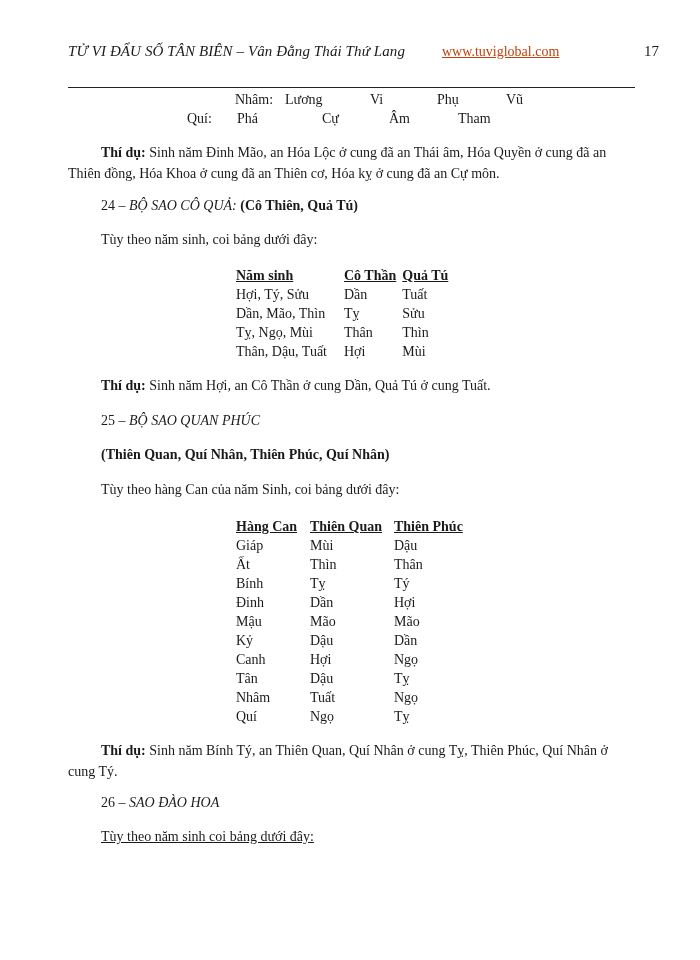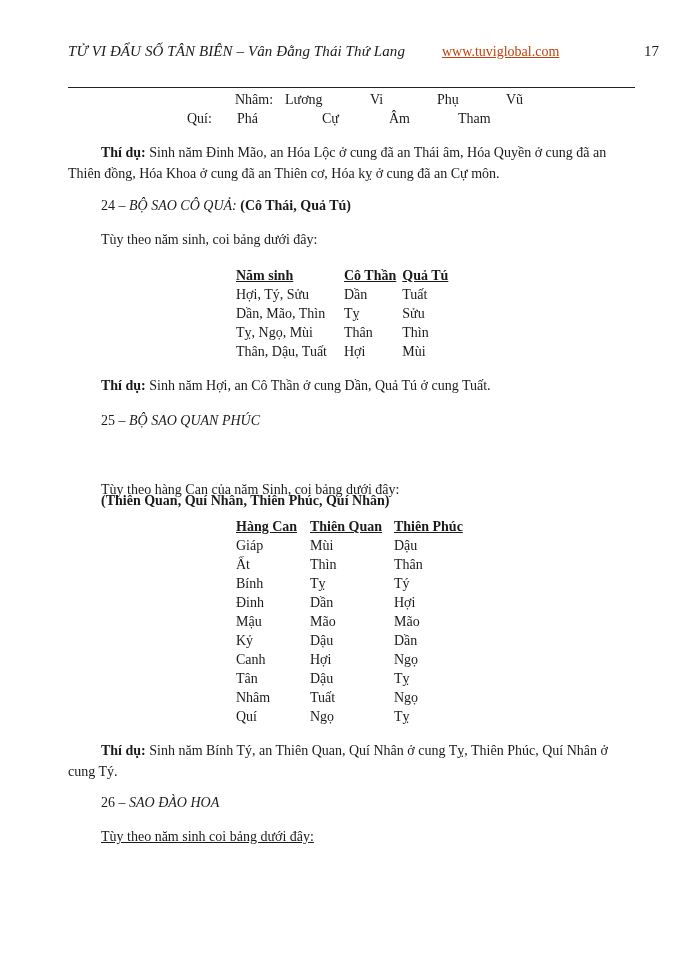--- a/index.html
+++ b/index.html
@@ -50,21 +50,21 @@
   <span style="left:389px">Âm</span>
   <span style="left:458px">Tham</span>
 </div>
 
 <div class="para" style="top:142px;">
   <span class="indent"></span><b>Thí dụ:</b><span> Sinh năm Đinh Mão, an Hóa Lộc ở cung đã an Thái âm, Hóa Quyền ở cung đã an</span><br>
   <span>Thiên đồng, Hóa Khoa ở cung đã an Thiên cơ, Hóa kỵ ở cung đã an Cự môn.</span>
 </div>
 
 <div class="line" style="top:198px;">
-  <span>24 – </span><i>BỘ SAO CÔ QUẢ:</i><b> (Cô Thái, Quả Tú)</b>
+  <span>24 – </span><i>BỘ SAO CÔ QUẢ:</i><b> (Cô Thiên, Quả Tú)</b>
 </div>
 <div class="line" style="top:232px;">Tùy theo năm sinh, coi bảng dưới đây:</div>
 
 <table class="t" style="left:236px; top:266px;">
   <tbody>
       <tr>
     <th style="width:102px">Năm sinh</th>
     <th style="width:48px">Cô Thần</th>
     <th>Quả Tú</th>
   </tr>
@@ -91,21 +91,21 @@
 </tbody>
   </table>
 
 <div class="line" style="top:378px;">
   <b>Thí dụ:</b><span> Sinh năm Hợi, an Cô Thần ở cung Dần, Quả Tú ở cung Tuất.</span>
 </div>
 
 <div class="line" style="top:413px;">
   <span>25 – </span><i>BỘ SAO QUAN PHÚC</i>
 </div>
-<div class="line" style="top:447px;margin-top:46px;">
+<div class="line" style="top:447px;">
   <b>(Thiên Quan, Quí Nhân, Thiên Phúc, Quí Nhân)</b>
 </div>
 <div class="line" style="top:482px;">Tùy theo hàng Can của năm Sinh, coi bảng dưới đây:</div>
 
 <table class="t" style="left:236px; top:517px;">
   <tbody>
       <tr>
     <th style="width:68px">Hàng Can</th>
     <th style="width:78px">Thiên Quan</th>
     <th>Thiên Phúc</th>

